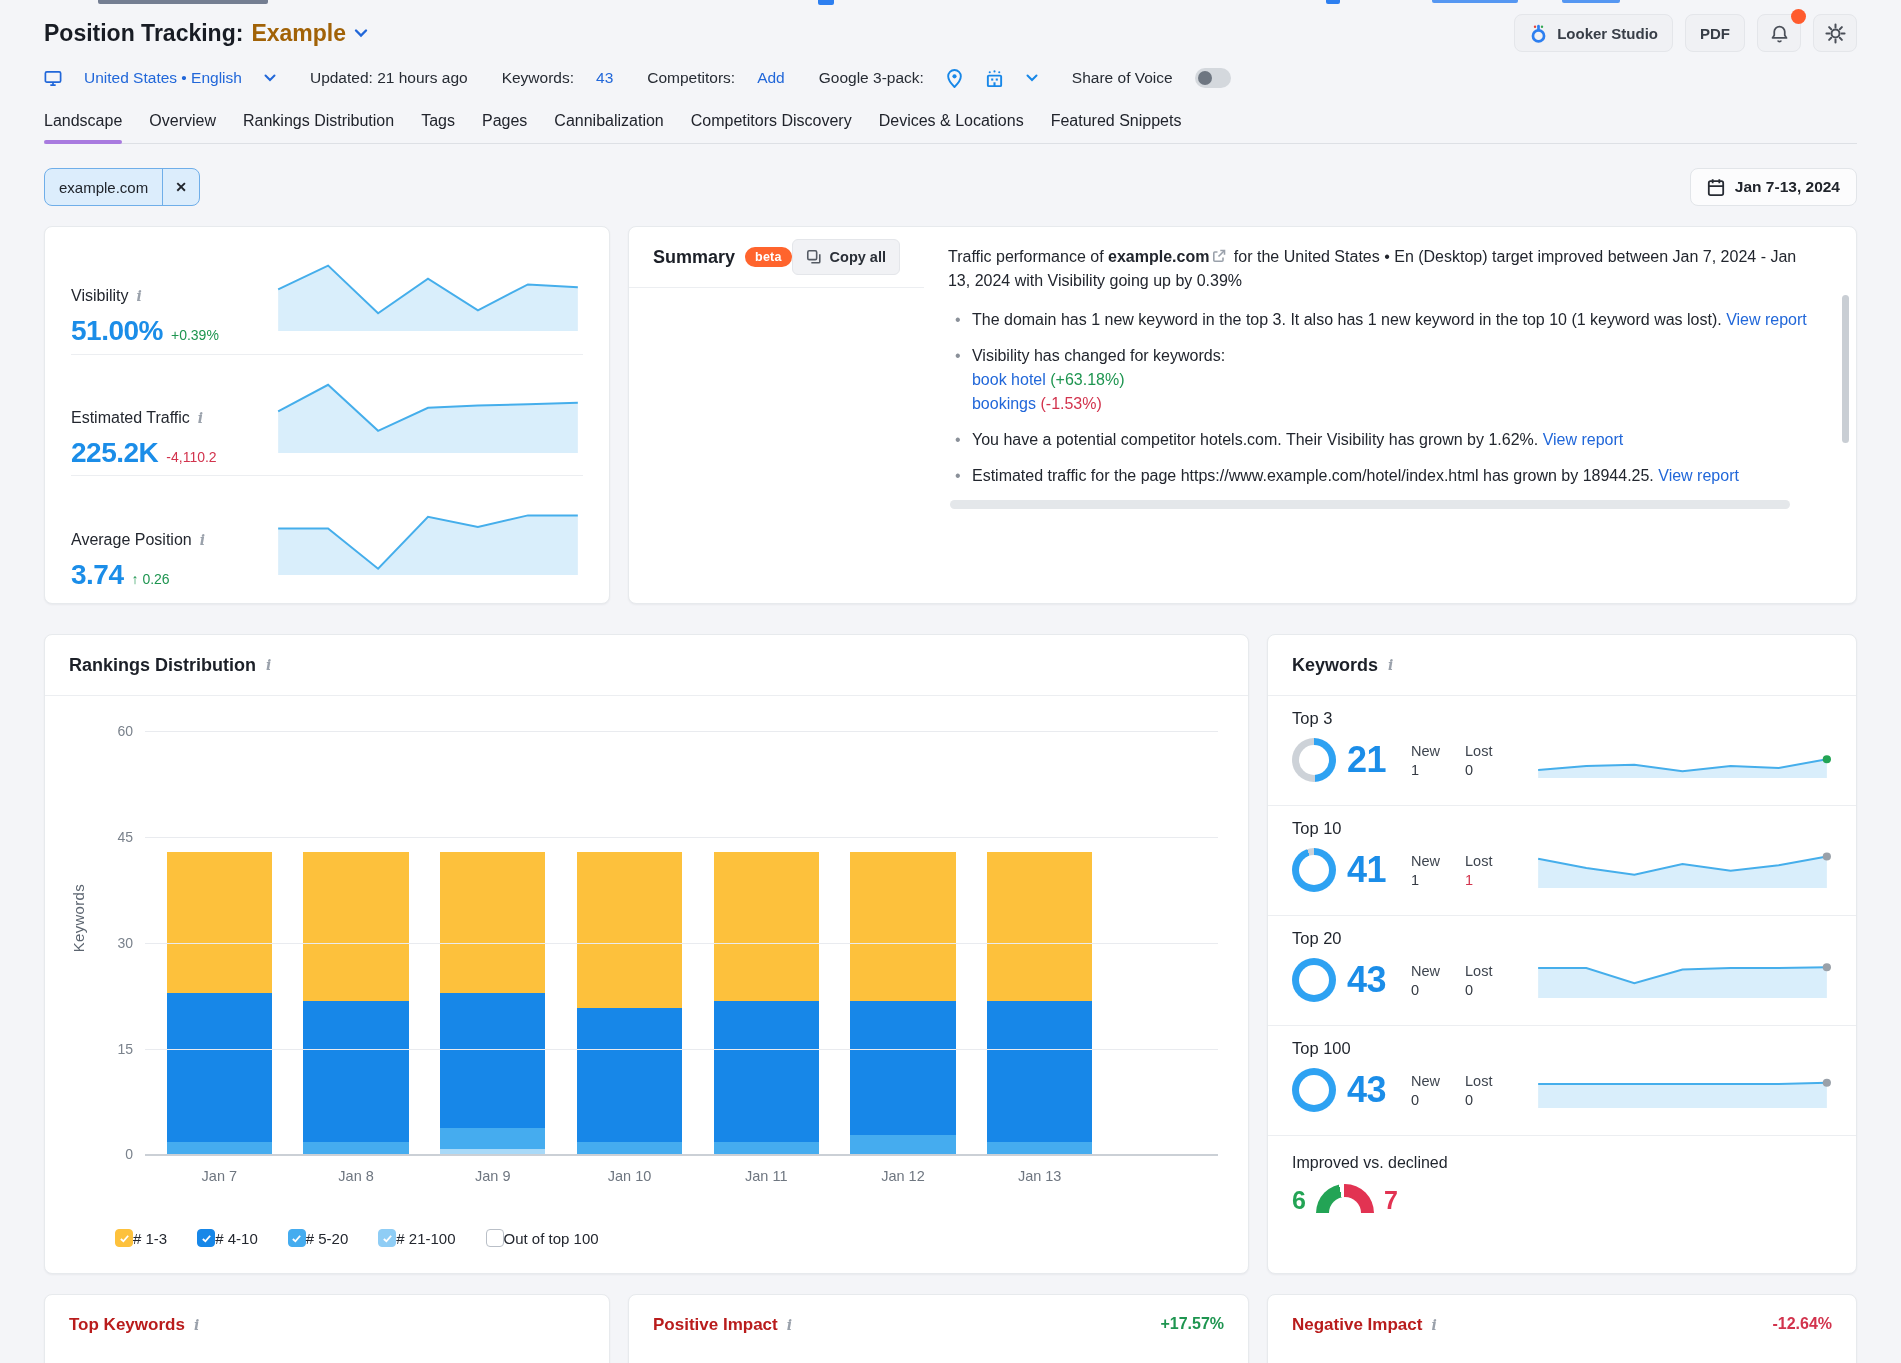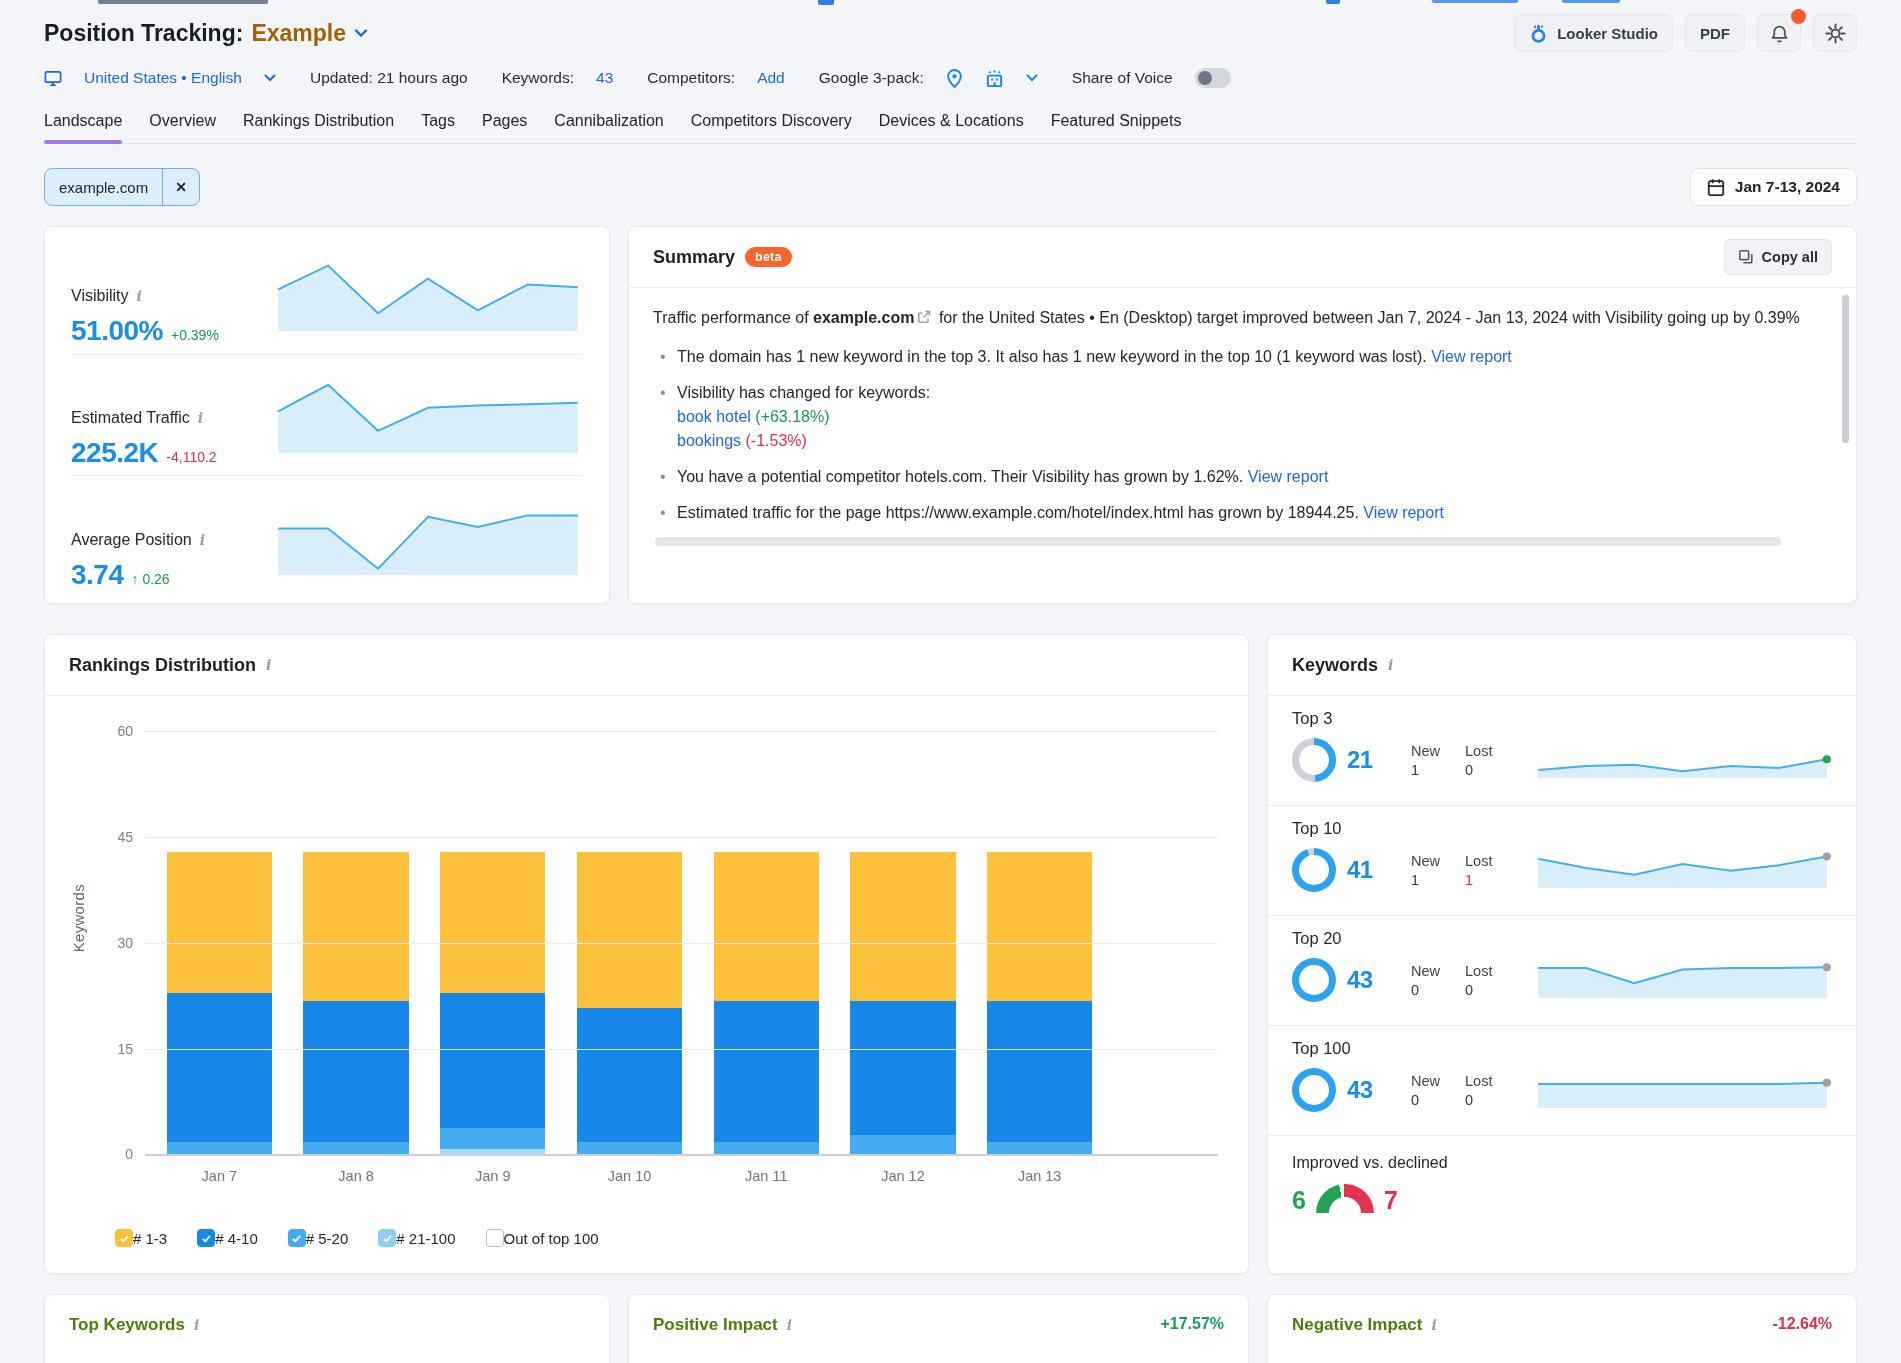--- a/index.html
+++ b/index.html
@@ -59,21 +59,21 @@
   .metric-row{flex:1;display:flex;align-items:center;gap:20px;border-bottom:1px solid #ECEEF1;}
   .metric-row:last-child{border-bottom:none;}
   .metric-info{width:182px;flex:none;}
   .metric-name{font-size:16px;color:#23272F;display:flex;gap:8px;align-items:baseline;margin-top:48px;}
   .metric-value-row{margin-top:10px;display:flex;align-items:baseline;gap:8px;}
   .metric-value{font-size:28px;font-weight:700;color:#1B8DE8;letter-spacing:-.5px;}
   .metric-delta{font-size:14px;}
   .metric-spark{flex:1;height:78px;}
 
   
-  .summary-card{flex:1;display:flex;flex-direction:column;position:relative;}
+  .summary-card{flex:1;display:flex;position:relative;}
   .beta{background:#FF642D;color:#fff;font-size:12.5px;font-weight:700;padding:3px 10px;border-radius:10px;letter-spacing:.2px;}
   .copy-btn{height:34px;background:#F1F2F5;border:1px solid #E4E6EA;border-radius:6px;display:flex;gap:8px;align-items:center;padding:0 13px;font-size:14.5px;color:#2A2F37;font-weight:600;cursor:pointer;}
   .summary-body{padding:18px 42px 10px 24px;font-size:16px;line-height:24px;color:#22262E;overflow:hidden;flex:1;}
   .summary-body .intro{margin-bottom:15px;}
   .bullets{list-style:none;margin:0;padding:0;}
   .bullets li{padding-left:24px;position:relative;margin-bottom:12px;}
   .bullets li::before{content:"•";position:absolute;left:7px;color:#8A9099;}
   .bullets .line{display:block;}
   .ext{display:inline-block;vertical-align:-1px;margin:0 3px;}
   .hbar{height:9px;background:#E4E7EA;border-radius:5px;margin:4px 0 0 2px;width:97%;}
@@ -101,40 +101,40 @@
   .cb.un{background:#fff;border-color:#B9BFC7;}
   .legend-label{font-size:15px;color:#23272F;}
 
   
   .keywords-card{width:590px;flex:none;display:flex;flex-direction:column;}
   .kw-row{padding:13px 24px 10px;border-bottom:1px solid #ECEEF1;height:110px;box-sizing:border-box;}
   .kw-label{font-size:16.5px;color:#1F242C;}
   .kw-content{display:flex;align-items:center;margin-top:9px;}
   .ring{width:44px;height:44px;border-radius:50%;position:relative;flex:none;display:inline-block;}
   .ring::after{content:"";position:absolute;inset:7px;background:#fff;border-radius:50%;}
-  .kw-value{font-size:24px;font-weight:700;color:#1B8DE8;margin-left:11px;width:64px;letter-spacing:-.5px;}
+  .kw-value{font-size:36px;font-weight:700;color:#1B8DE8;margin-left:11px;width:64px;letter-spacing:-.5px;}
   .kw-col{width:54px;font-size:14.5px;color:#343A43;display:inline-flex;flex-direction:column;gap:3px;}
   .kw-col-label{color:#3E454F;}
   .kw-spark{flex:1;margin-left:14px;height:46px;position:relative;top:-4px;}
   .improved{padding:18px 24px;}
   .imp-label{font-size:16px;color:#1F242C;}
   .imp-row{display:flex;align-items:flex-end;gap:10px;margin-top:12px;}
   .imp-green{font-size:25px;font-weight:700;color:#23A455;line-height:1;}
   .imp-red{font-size:25px;font-weight:700;color:#E23352;line-height:1;}
   .gauge{width:58px;height:29px;position:relative;overflow:hidden;}
   .gauge::before{content:"";position:absolute;left:0;top:0;width:58px;height:58px;border-radius:50%;
     background:conic-gradient(from 270deg,#23A455 0 78deg,#fff 78deg 88deg,#E23352 88deg 180deg,transparent 180deg 360deg);}
   .gauge::after{content:"";position:absolute;left:13px;top:13px;width:32px;height:32px;background:#fff;border-radius:50%;}
 
   
   .bottom-card{padding:20px 24px;display:flex;justify-content:space-between;align-items:flex-start;}
   .bc0{width:566px;flex:none;}
   .bc1{flex:1;}
   .bc2{width:590px;flex:none;}
-  .bc-title{font-size:17px;font-weight:700;color:#4d7c0f;display:flex;gap:9px;align-items:baseline;}
+  .bc-title{font-size:17px;font-weight:700;color:#b91c1c;display:flex;gap:9px;align-items:baseline;}
   .bc-value{font-size:16px;font-weight:700;}
 </style>
 </head>
 <body>
 
 <div class="cutoff">
   <div class="frag" style="left:98px;width:170px;height:4px;background:#4A5670;opacity:.75;"></div>
   <div class="frag" style="left:818px;width:16px;height:5px;background:#2D7FF0;"></div>
   <div class="frag" style="left:1326px;width:14px;height:4px;background:#2D7FF0;"></div>
   <div class="frag" style="left:1432px;width:86px;height:3px;background:#2D7FF0;opacity:.8;"></div>

